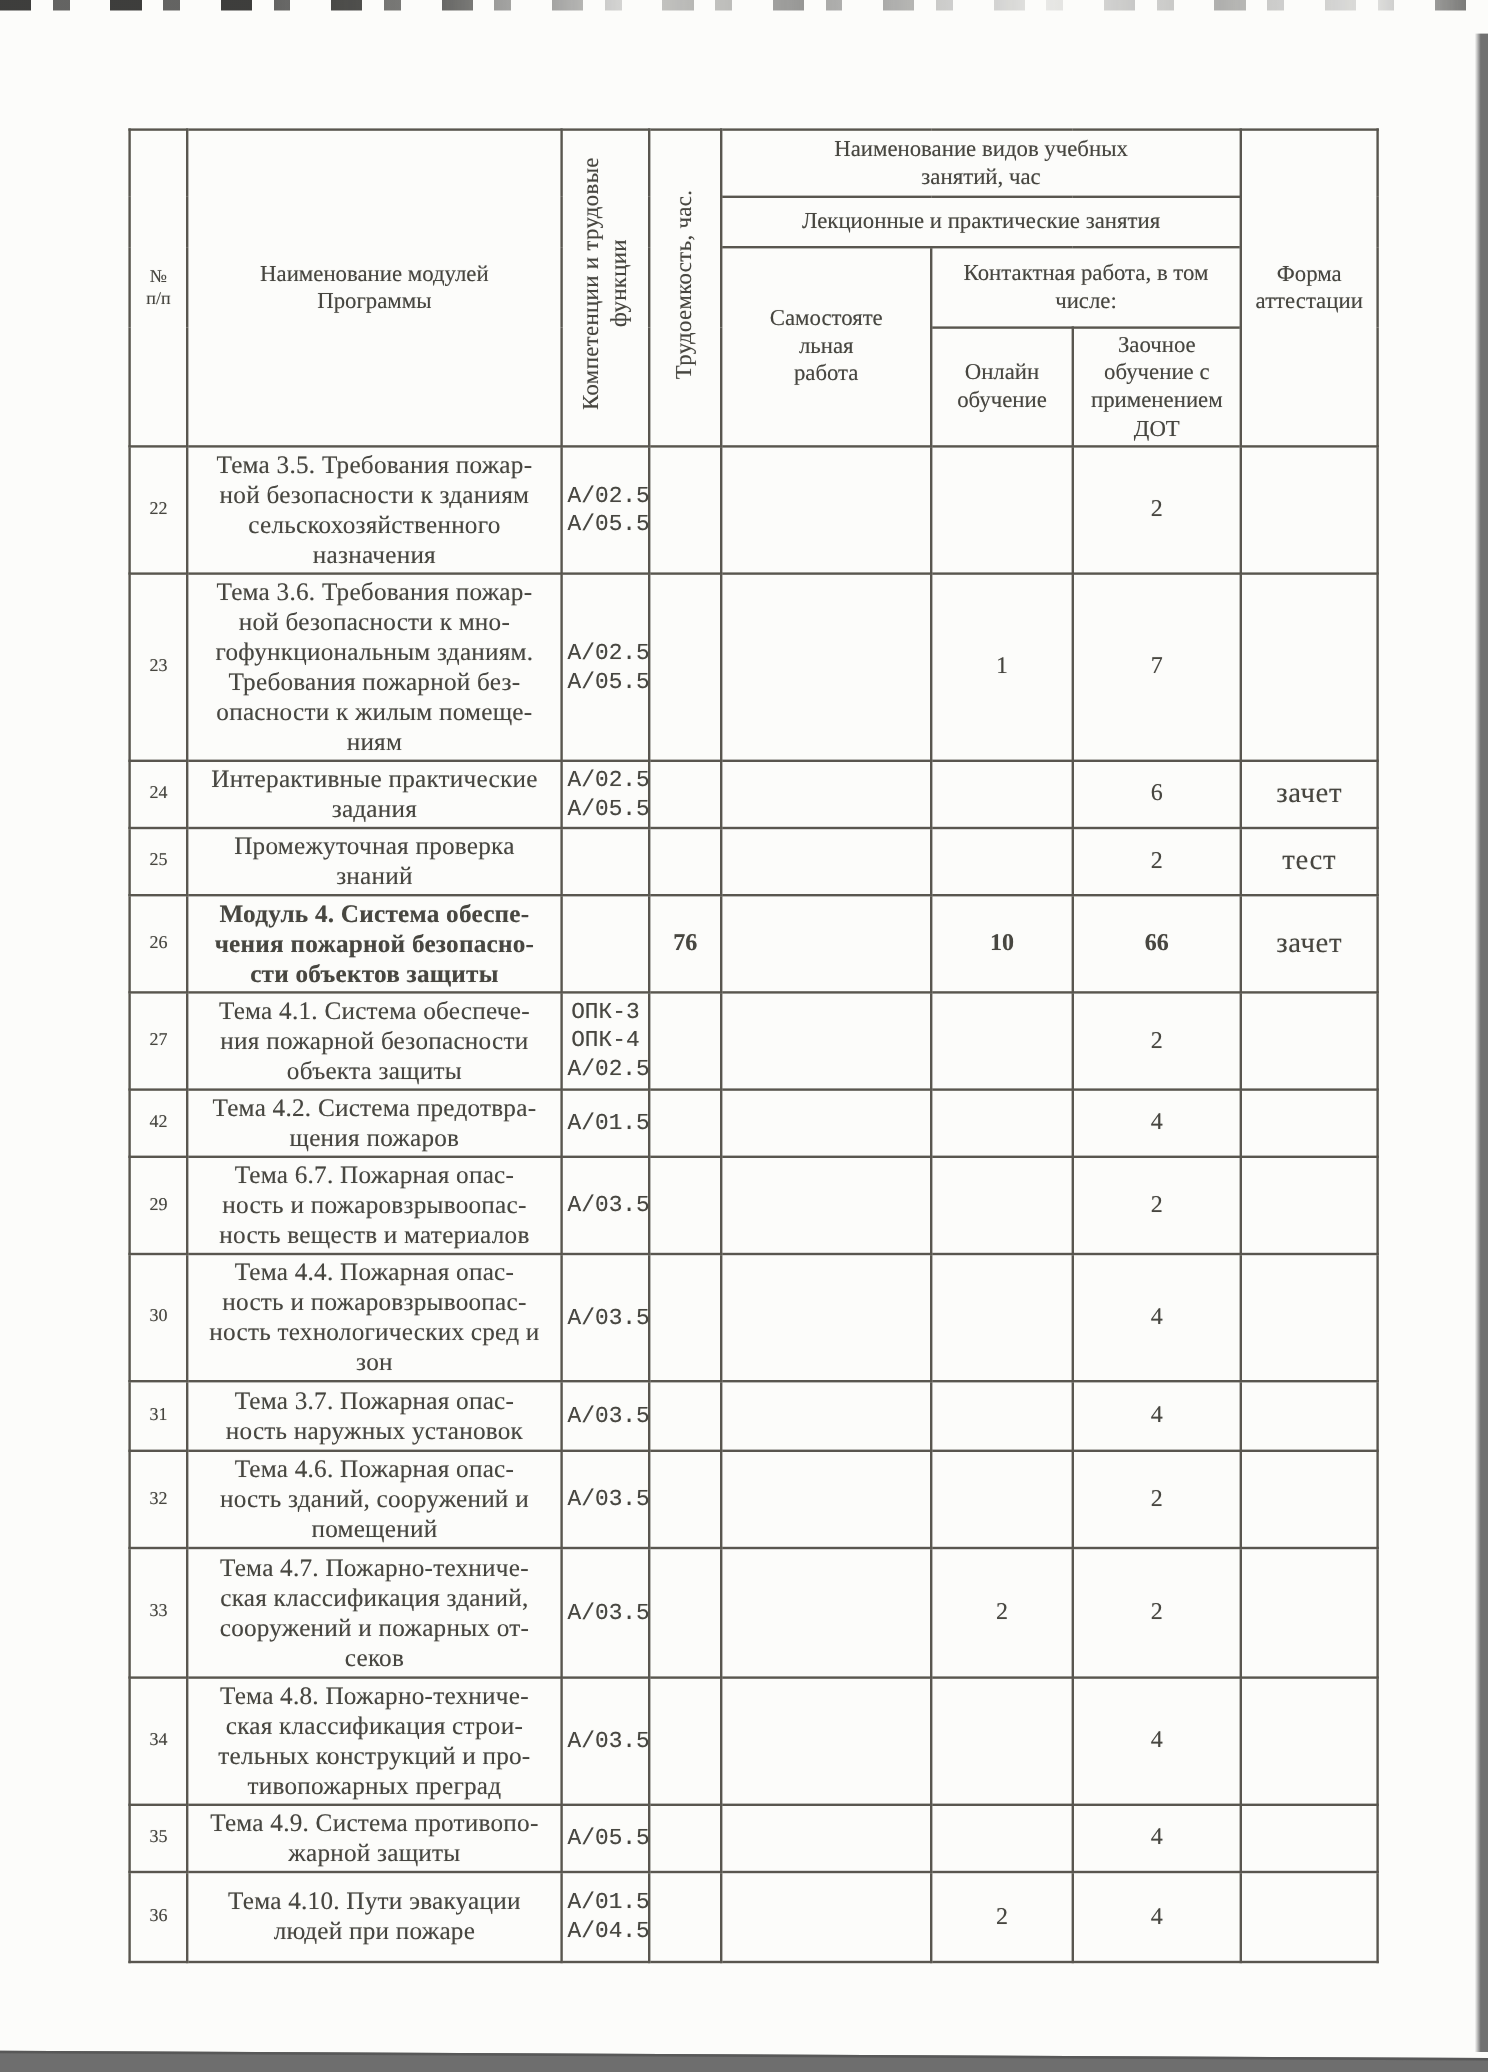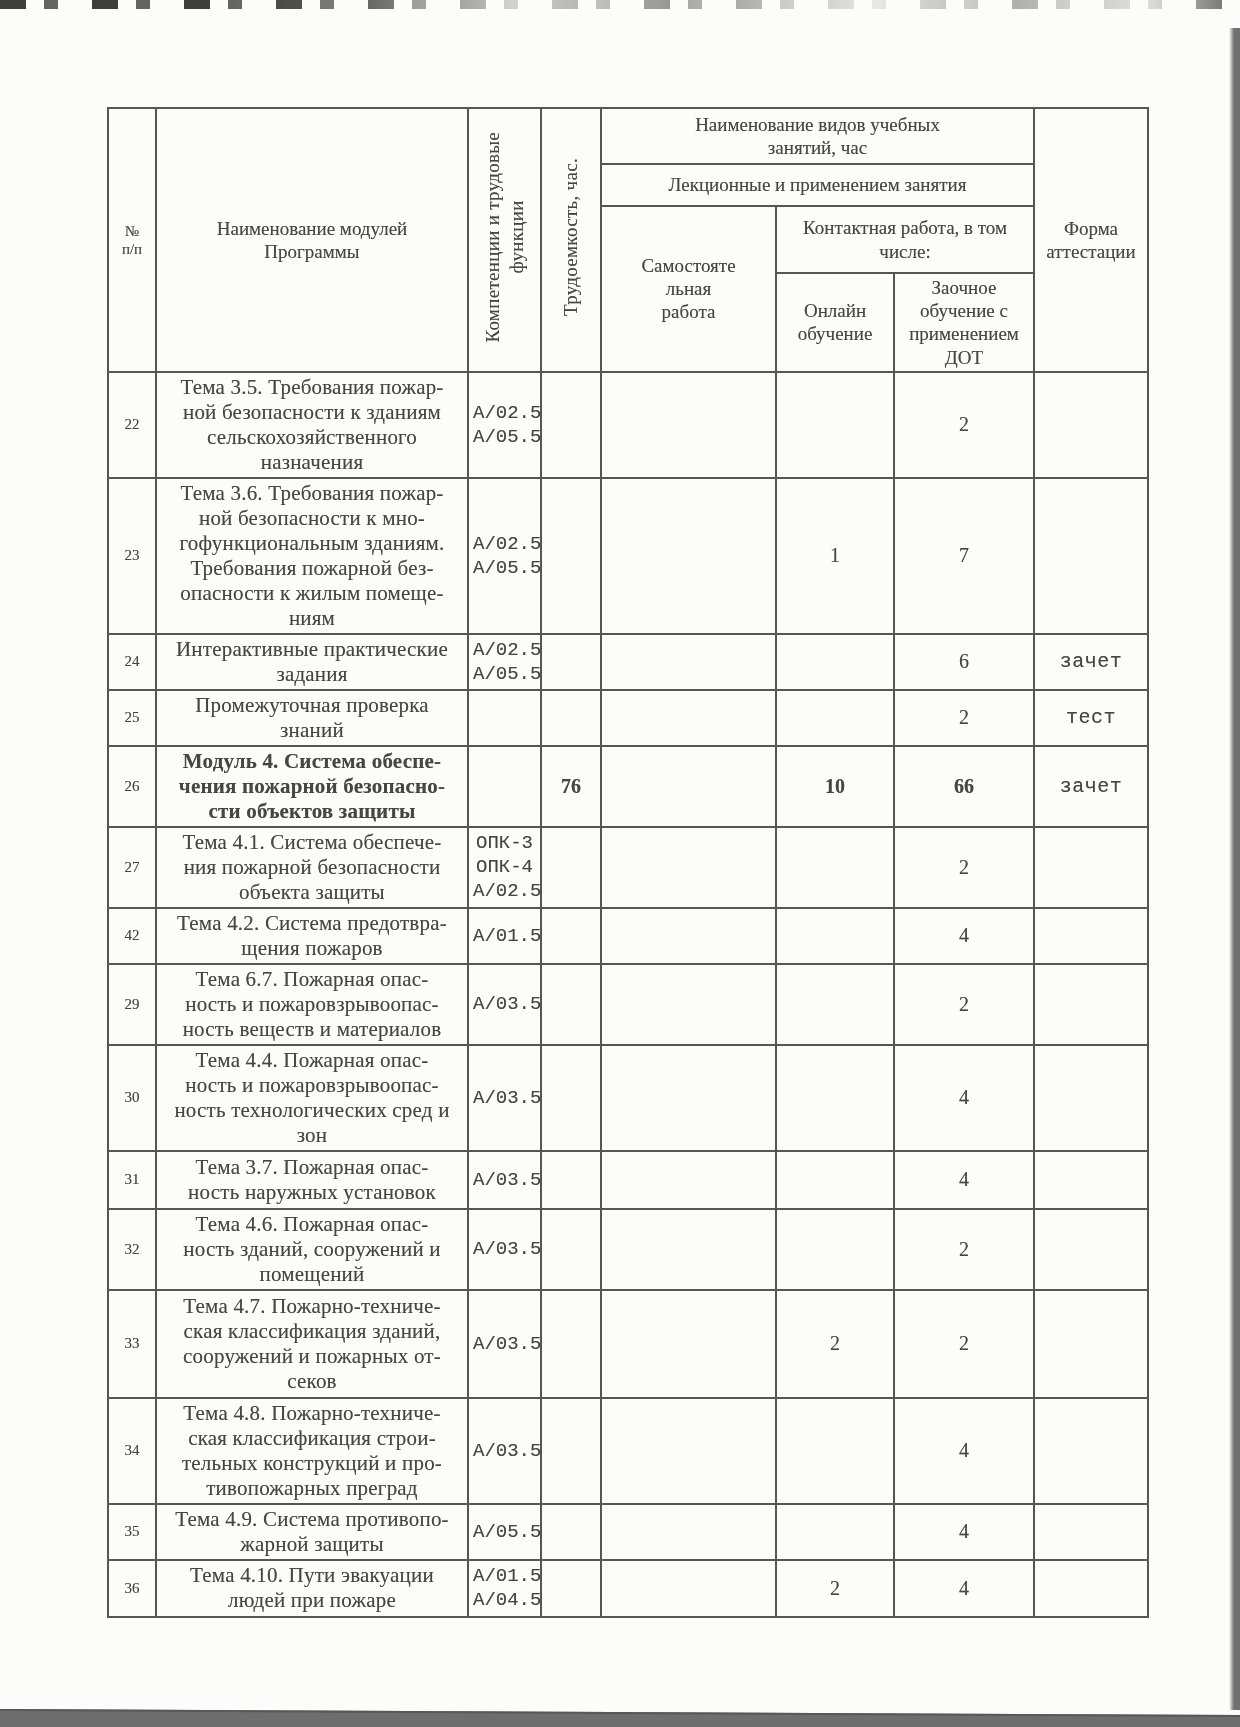--- a/index.html
+++ b/index.html
@@ -45,21 +45,21 @@
   }
   th { font-size:19px; line-height:1.22; }
   td { font-size:21px; line-height:25px; }
   .num-head { font-size:15px; }
   .vwrap { display:inline-block; writing-mode:vertical-rl; transform:rotate(180deg);
            white-space:pre-line; font-size:19px; line-height:1.25; letter-spacing:.3px; }
   td.c-num  { vertical-align:top; font-size:15px; padding-top:5px;margin-left:12px; }
   td.c-name { text-align:left; padding:5px 6px 5px 11px; letter-spacing:.2px;margin-left:18px; }
   td.c-comp { font-size:19px; line-height:24px;font-family:Liberation Mono, monospace; }
   td.c-trud, td.c-online, td.c-zaoch { font-size:20px; }
-  td.c-form { font-size:20px; letter-spacing:.5px;font-family:Liberation Mono, monospace; }
+  td.c-form { font-size:24px; letter-spacing:.5px; }
   tr.bold-row td.c-name,
   tr.bold-row td.c-trud,
   tr.bold-row td.c-online,
   tr.bold-row td.c-zaoch { font-weight:bold; }
   td.v-top { vertical-align:top; padding-top:3px; }
 </style>
 </head>
 <body>
 
 <div class="page">
@@ -86,21 +86,21 @@
 Программы</th>
         <th rowspan="4"><span class="vwrap">Компетенции и трудовые
 функции</span></th>
         <th rowspan="4"><span class="vwrap">Трудоемкость, час.</span></th>
         <th colspan="3">Наименование видов учебных
 занятий, час</th>
         <th rowspan="4">Форма
 аттестации</th>
       </tr>
       <tr style="height:42px">
-        <th colspan="3">Лекционные и применением занятия</th>
+        <th colspan="3">Лекционные и практические занятия</th>
       </tr>
       <tr style="height:67px">
         <th rowspan="2">Самостояте
 льная
 работа</th>
         <th colspan="2">Контактная работа, в том
 числе:</th>
       </tr>
       <tr style="height:53px">
         <th>Онлайн
@@ -280,21 +280,21 @@
         <td class="c-num">35</td>
         <td class="c-name">Тема 4.9. Система противопо-
 жарной защиты</td>
         <td class="c-comp">А/05.5</td>
         <td class="c-trud"></td>
         <td class="c-sam"></td>
         <td class="c-online"></td>
         <td class="c-zaoch">4</td>
         <td class="c-form"></td>
       </tr>
-      <tr style="height:57px">
+      <tr style="height:75px">
         <td class="c-num">36</td>
         <td class="c-name">Тема 4.10. Пути эвакуации
 людей при пожаре</td>
         <td class="c-comp">А/01.5
 А/04.5</td>
         <td class="c-trud"></td>
         <td class="c-sam"></td>
         <td class="c-online v-top">2</td>
         <td class="c-zaoch">4</td>
         <td class="c-form"></td>

